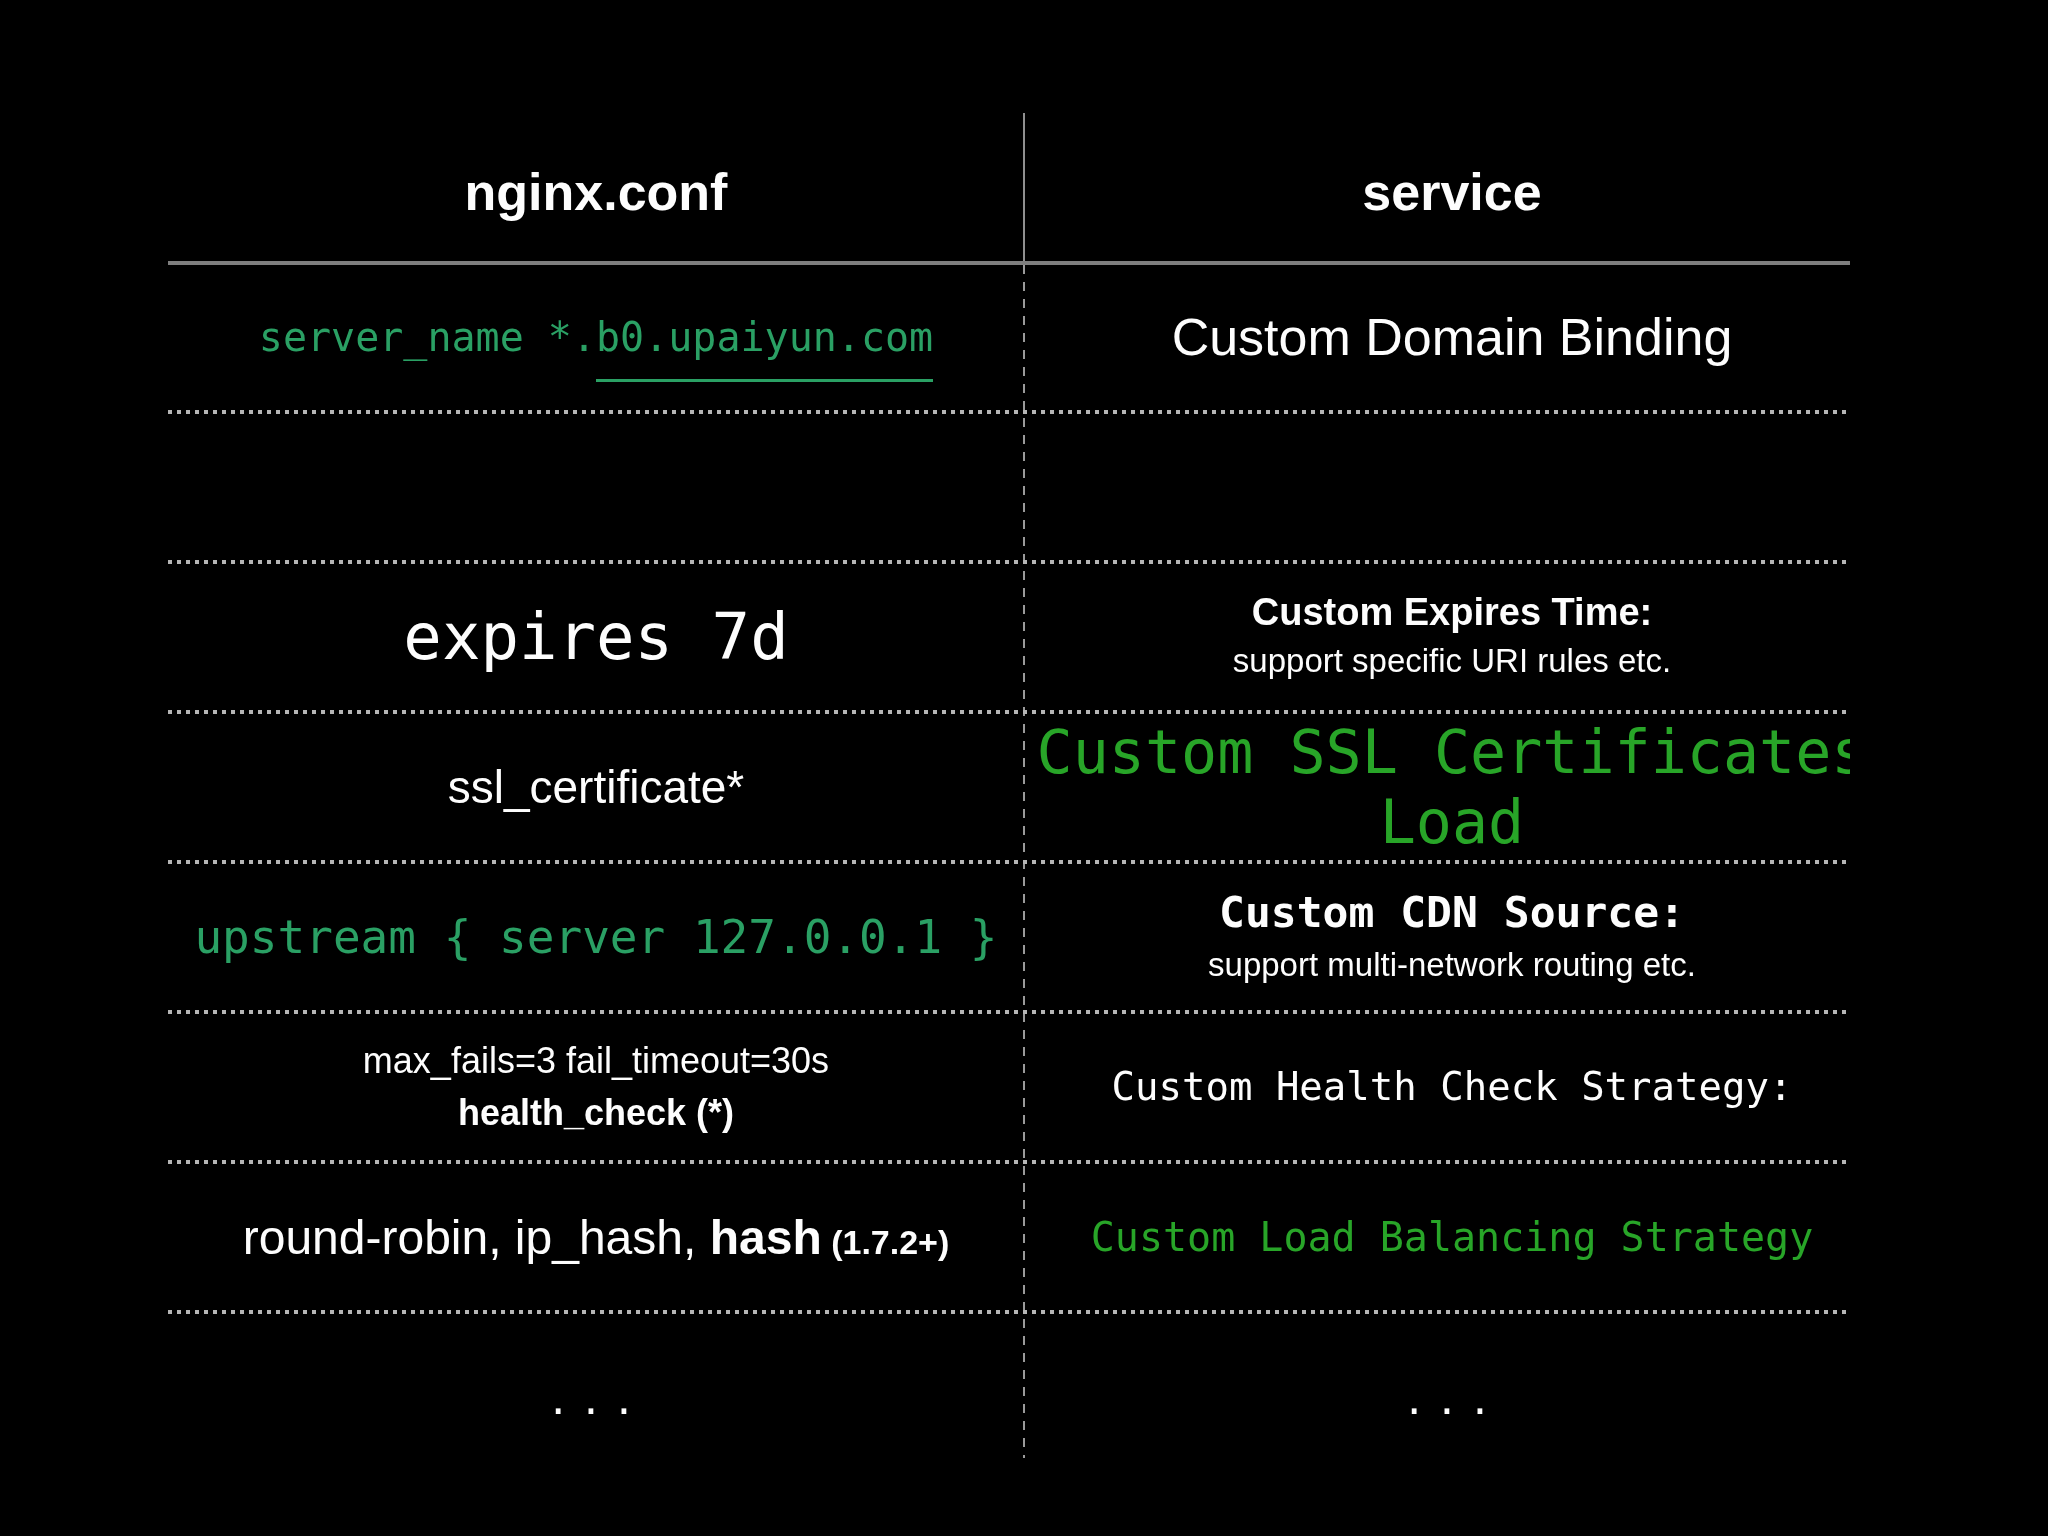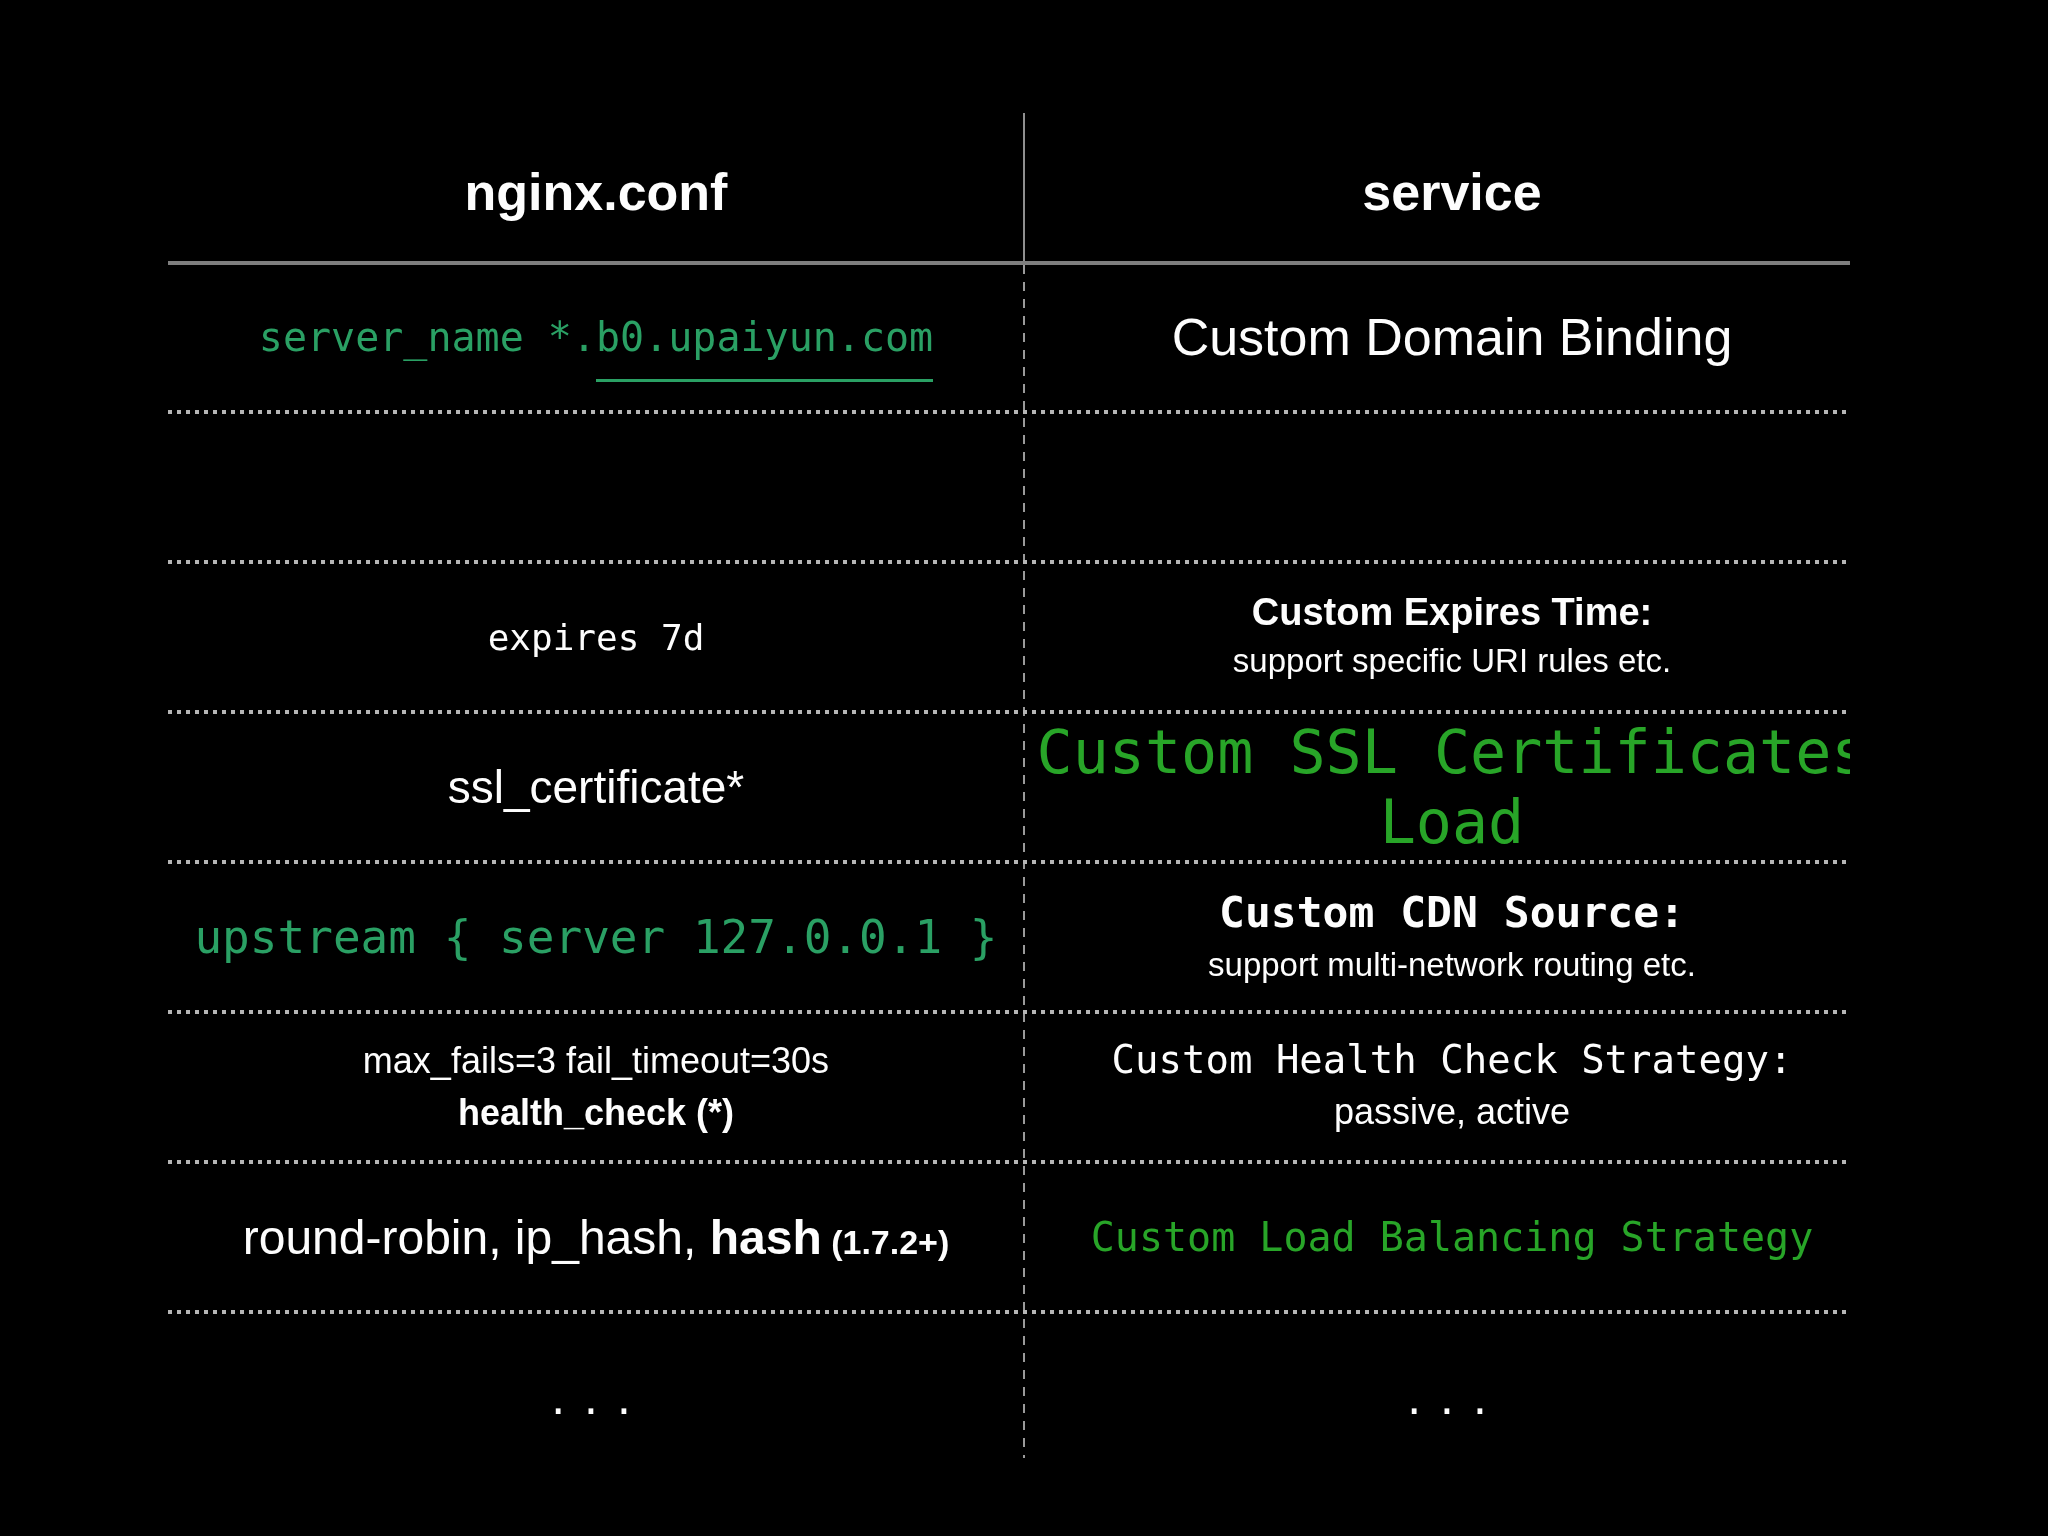--- a/index.html
+++ b/index.html
@@ -67,21 +67,21 @@
   }
   .t-title    { font-size: 38px; font-weight: bold; line-height: 1.25; }
   .t-sub      { font-size: 33px; line-height: 1.45; }
   .t-sub-lg   { font-size: 36px; line-height: 1.5; }
   .t-mono-title   { font-family: "DejaVu Sans Mono", monospace; font-size: 43px; font-weight: bold; line-height: 1.3; }
   .t-mono-title-n { font-family: "DejaVu Sans Mono", monospace; font-size: 39px; font-weight: normal; line-height: 1.3; }
 
   .fs-r1l { font-size: 40px; }
   .fs-r1r { font-size: 52px; font-weight: normal; }
   .fs-r2l { font-size: 48px; }
-  .fs-r3l { font-size: 36px; }
+  .fs-r3l { font-size: 64px; }
   .fs-r4l { font-size: 46px; }
   .fs-r4r { font-size: 60px; }
   .fs-r5l { font-size: 46px; }
   .fs-r6l { font-size: 36px; line-height: 1.45; }
   .fs-r7l { font-size: 48px; }
   .fs-r7l .note { font-size: 34px; font-weight: bold; }
   .fs-r7r { font-size: 40px; }
   .dots {
     font-family: "DejaVu Sans Mono", monospace;
     font-size: 38px; letter-spacing: 10px;
@@ -145,21 +145,20 @@
   </div>
   <div class="sep" style="top:1010px"></div>
 
   <div class="row" style="top:1012px">
     <div class="cell fs-r6l">
       <div>max_fails=3 fail_timeout=30s</div>
       <div class="b">health_check (*)</div>
     </div>
     <div class="cell">
       <div class="t-mono-title-n">Custom Health Check Strategy:</div>
-      <div class="t-sub-lg">passive, active</div>
     </div>
   </div>
   <div class="sep" style="top:1160px"></div>
 
   <div class="row" style="top:1162px">
     <div class="cell fs-r7l">
       <div><span>round-robin, ip_hash, </span><span class="b">hash</span><span class="note"> (1.7.2+)</span></div>
     </div>
     <div class="cell mono svc-green fs-r7r">
       <div>Custom Load Balancing Strategy</div>

